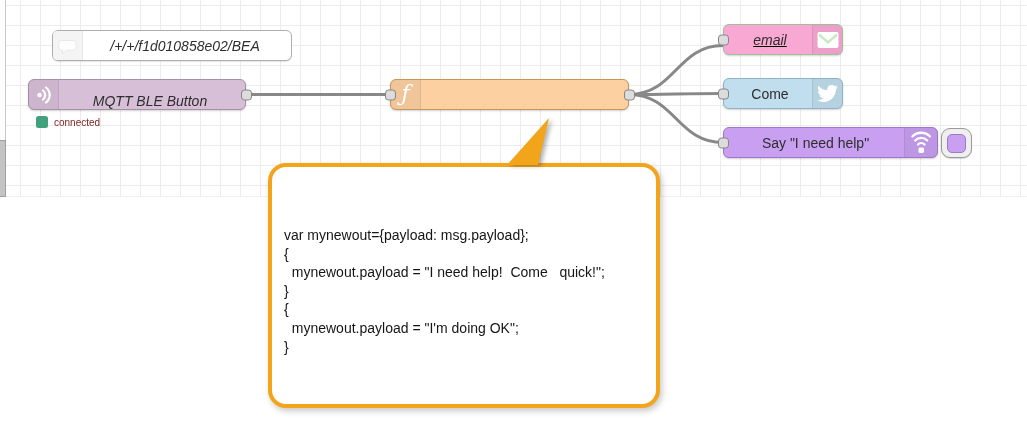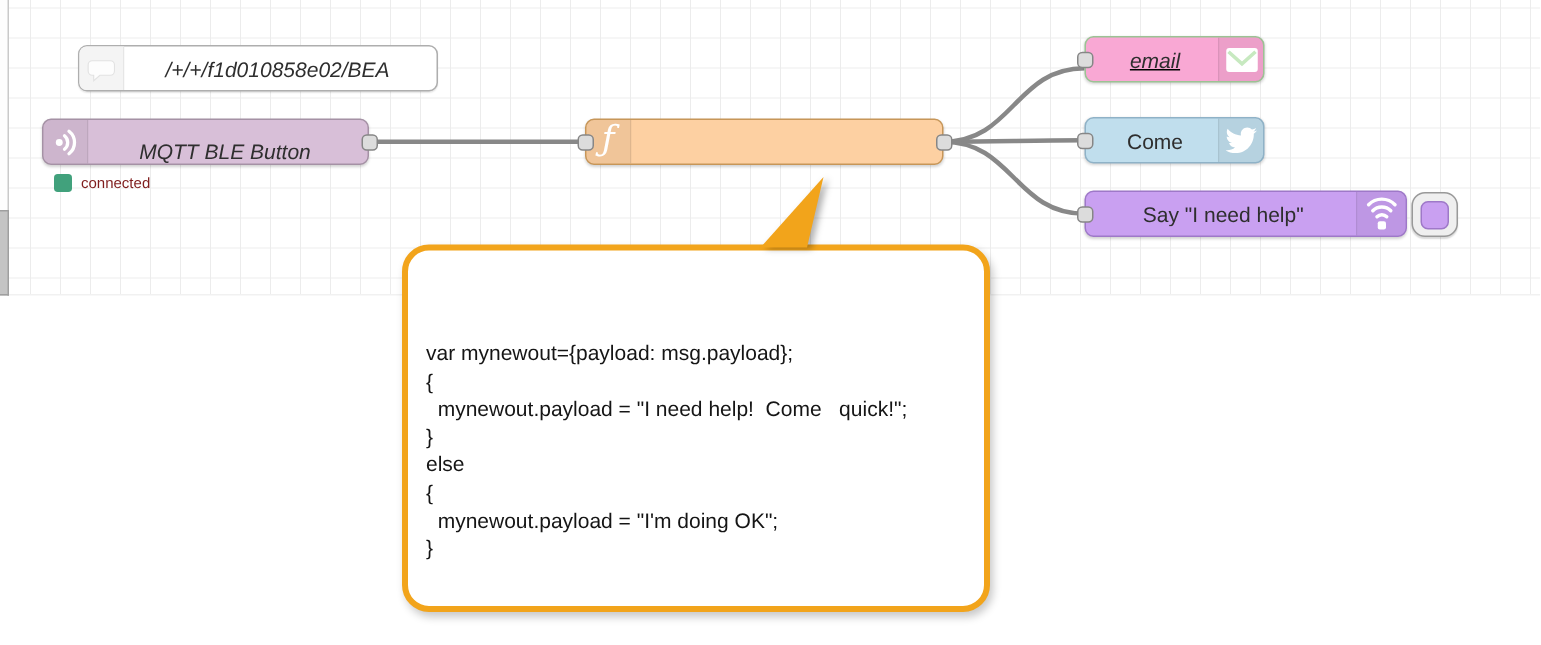--- a/index.html
+++ b/index.html
@@ -115,21 +115,20 @@
 
   <div class="callout"></div>
   <svg class="callout-tail" width="80" height="60">
     <polygon points="17,55 48,55 59,8" fill="#f2a41b"></polygon>
   </svg>
   <div class="code">
     <div>var mynewout={payload: msg.payload};</div>
     <div>{</div>
     <div>  mynewout.payload = "I need help!  Come   quick!";</div>
     <div>}</div>
-    <div>else</div>
     <div>{</div>
     <div>  mynewout.payload = "I'm doing OK";</div>
     <div>}</div>
   </div>
 
   <div class="node comment">
     <span class="icon-region left">
       <svg width="24" height="24" viewBox="0 0 26 26">
         <path d="M6 7 h13 a3 3 0 0 1 3 3 v4.5 a3 3 0 0 1 -3 3 h-7.5 l-4.5 4 v-4 h-1 a3 3 0 0 1 -3 -3 v-4.5 a3 3 0 0 1 3 -3 z" fill="#fdfdfd" stroke="#e2e2e2" stroke-width="0.8"></path>
       </svg>

